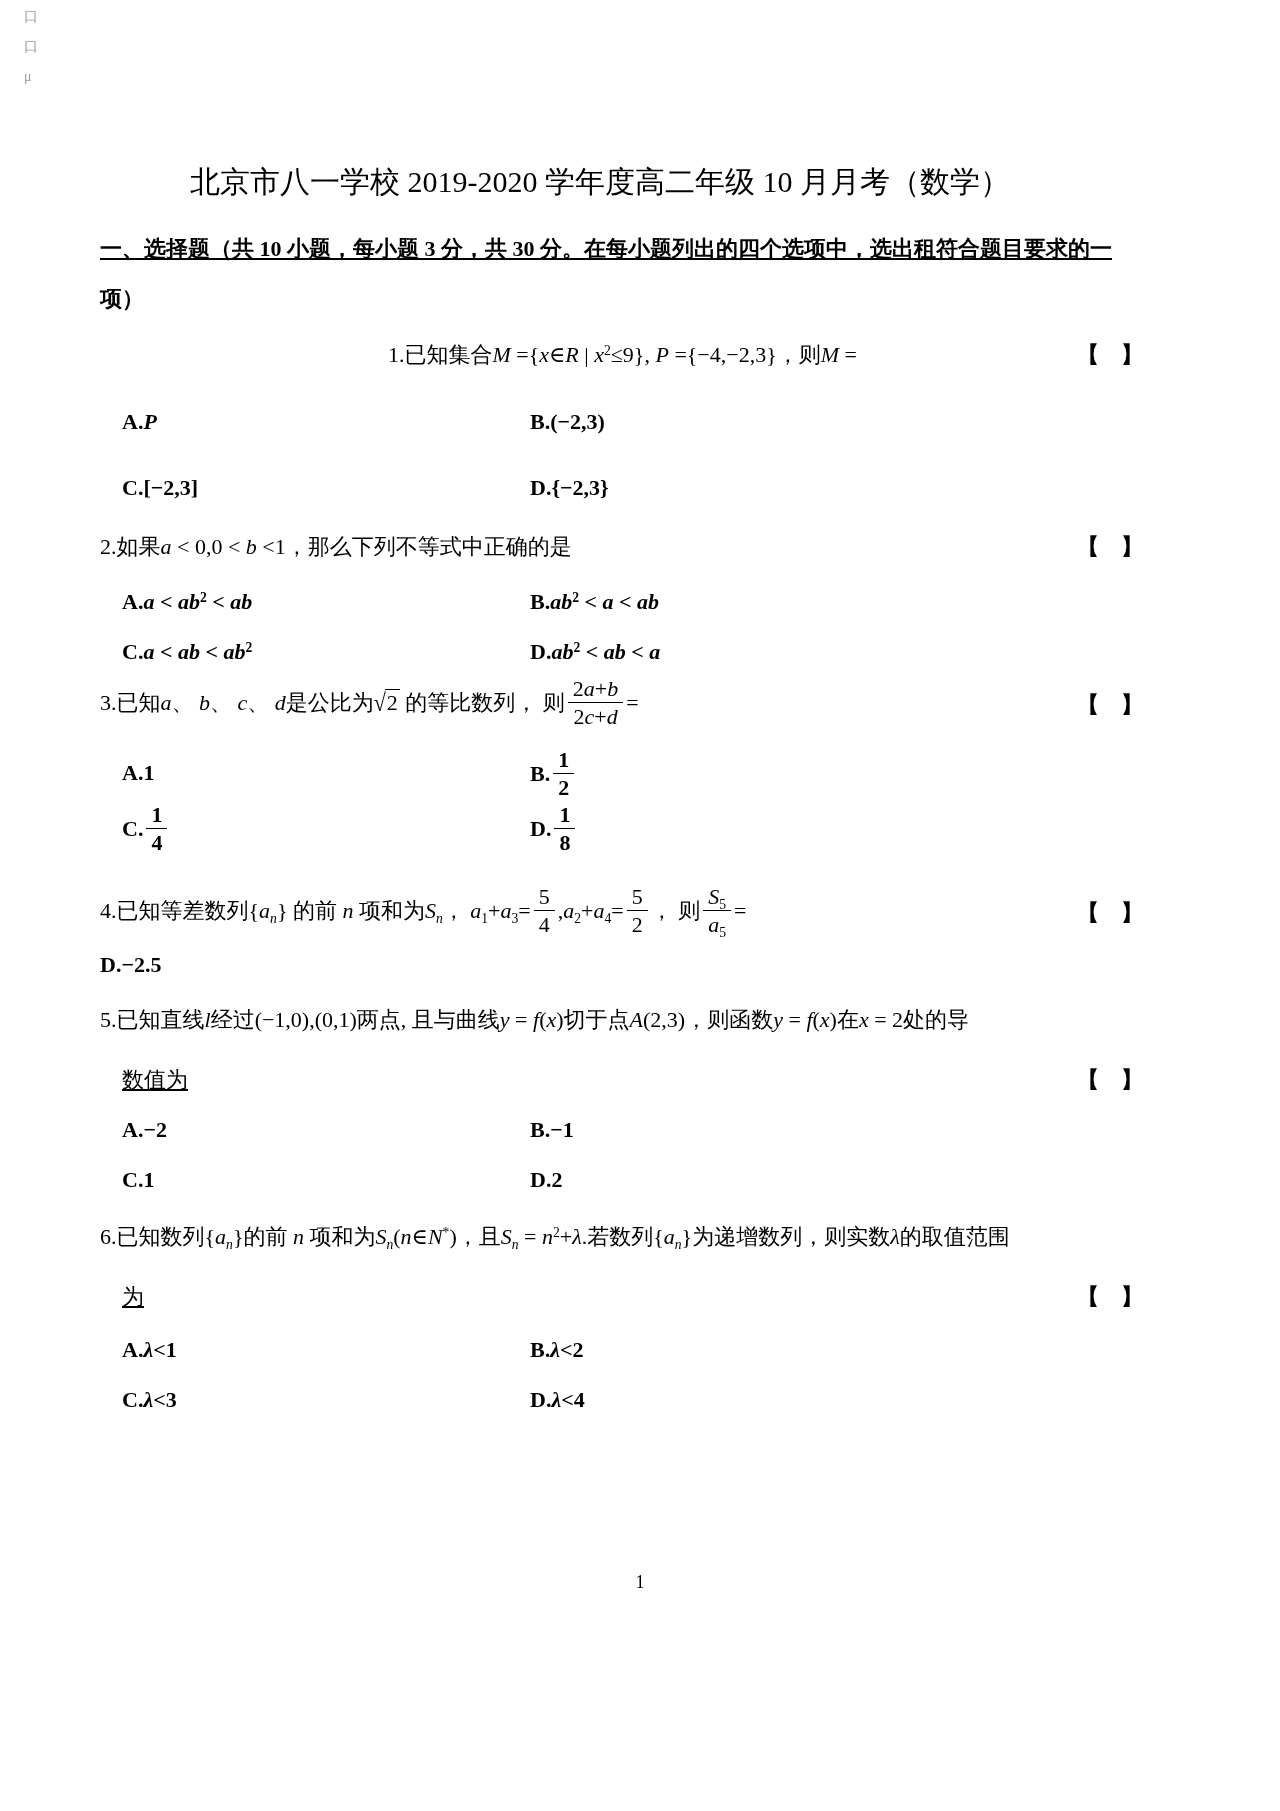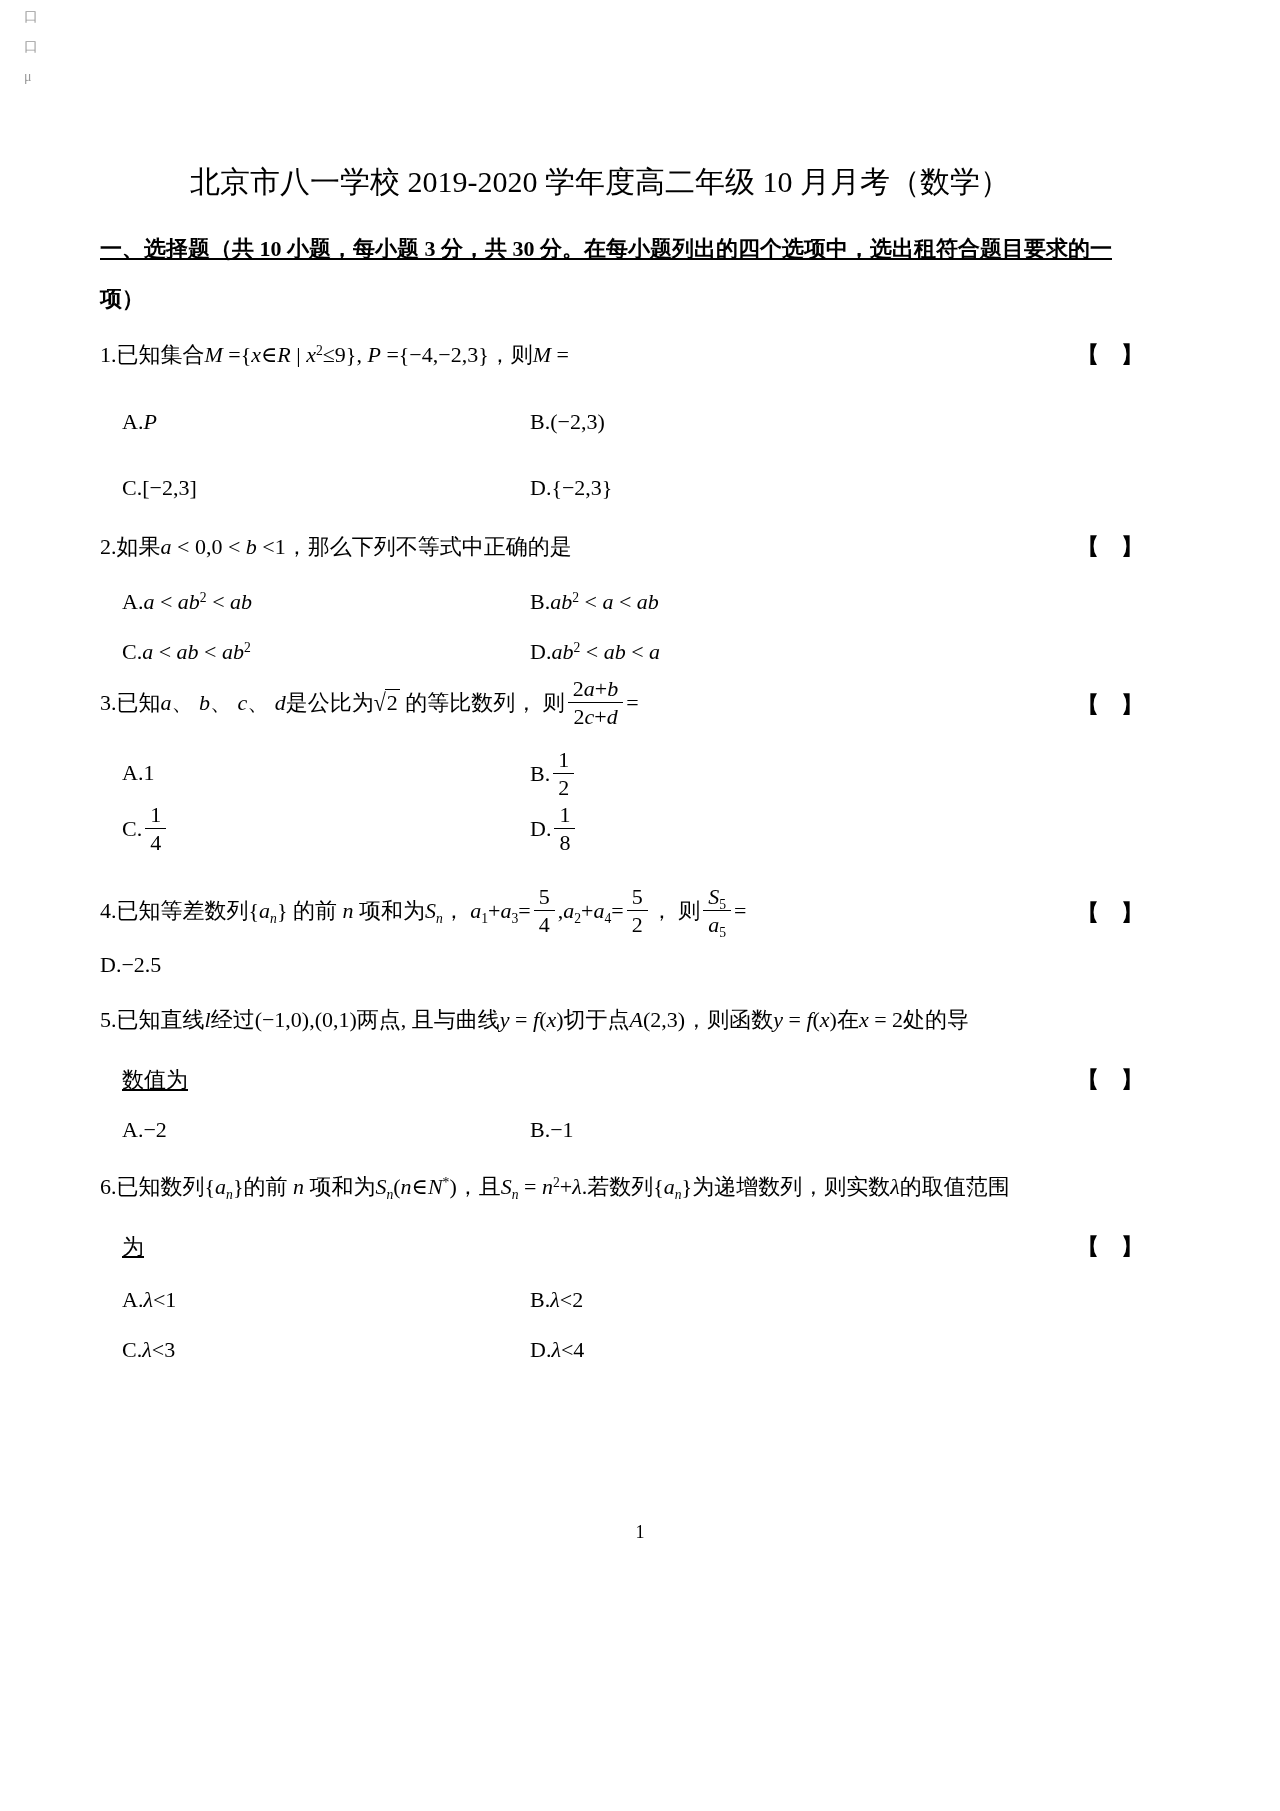--- a/index.html
+++ b/index.html
@@ -8,36 +8,36 @@
     font-family:"Liberation Serif","DejaVu Serif",serif;
     font-size:22px;position:relative;overflow:hidden;
   }
   .content{padding:0 135px 0 100px;}
   .title{
     width:910px;text-align:right;font-weight:normal;font-size:30px;
     line-height:44px;margin-top:160px;white-space:nowrap;
   }
   .sec{font-weight:bold;line-height:50px;white-space:nowrap;}
   .row{line-height:50px;white-space:nowrap;position:relative;}
-  .opts{display:flex;}
+  .opts{display:flex;font-weight:bold;}
   .opt{display:inline-block;}
   .optA{width:408px;padding-left:22px;flex:0 0 auto;}
   .stem2{padding-left:22px;text-decoration:underline;}
   .bracket{position:absolute;left:977px;top:50%;transform:translateY(-50%);font-weight:bold;}
   .frac{display:inline-block;vertical-align:middle;text-align:center;margin:0 3px;position:relative;top:-2px;}
   .fnum{display:block;line-height:27px;padding:0 5px;}
   .fden{display:block;line-height:27px;padding:0 5px;border-top:1.5px solid #000;}
   sup,sub{font-size:0.62em;line-height:0;}
   sub{vertical-align:-0.35em;}
   sup{vertical-align:0.55em;}
   .sqrt{white-space:nowrap;}
   .rsym{display:inline-block;transform:scaleY(1.12);margin-right:-1px;}
   .rad{border-top:1.5px solid #000;padding:0 2px;}
   i{font-style:italic;}
-  .mt3{margin-top:3px;}.mt5{margin-top:5px;}.mt6{margin-top:6px;}
+  .mt3{margin-top:3px;}.mt5{margin-top:5px;}.mt6{margin-top:6px;text-align:center;}
   .mt7{margin-top:7px;}.mt9{margin-top:9px;}.mt10{margin-top:10px;}
   .mt16{margin-top:16px;}.mt17{margin-top:17px;}.mt20{margin-top:20px;text-decoration:underline;}
   .mt27{margin-top:27px;}.mt28{margin-top:28px;}
   .pagenum{text-align:center;margin-top:145px;font-size:18px;line-height:25px;}
   .artifacts{position:absolute;left:24px;top:2px;font-size:14px;line-height:30px;color:#444;opacity:.55;}
   .artifacts span{display:block;}
 </style>
 </head>
 <body>
 
@@ -114,20 +114,24 @@
       <span>5.已知直线<i>l</i>经过(−1,0),(0,1)两点, 且与曲线<i>y</i> = <i>f</i>(<i>x</i>)切于点<i>A</i>(2,3)，则函数<i>y</i> = <i>f</i>(<i>x</i>)在<i>x</i> = 2处的导</span>
     </div>
     <div class="row stem2 mt10">
       <span>数值为</span>
       <span class="bracket">【　】</span>
     </div>
     <div class="row opts">
       <span class="opt optA"><span>A.</span><span>−2</span></span>
       <span class="opt"><span>B.</span><span>−1</span></span>
     </div>
+    <div class="row opts">
+      <span class="opt optA"><span>C.</span><span>1</span></span>
+      <span class="opt"><span>D.</span><span>2</span></span>
+    </div>
   </div>
 
   <div>
     <div class="row mt7">
       <span>6.已知数列{<i>a</i><sub><i>n</i></sub>}的前 <i>n</i> 项和为<i>S</i><sub><i>n</i></sub>(<i>n</i>∈<i>N</i><sup>*</sup>)，且<i>S</i><sub><i>n</i></sub> = <i>n</i><sup>2</sup>+<i>λ</i>.若数列{<i>a</i><sub><i>n</i></sub>}为递增数列，则实数<i>λ</i>的取值范围</span>
     </div>
     <div class="row stem2 mt10">
       <span>为</span>
       <span class="bracket">【　】</span>
     </div>

